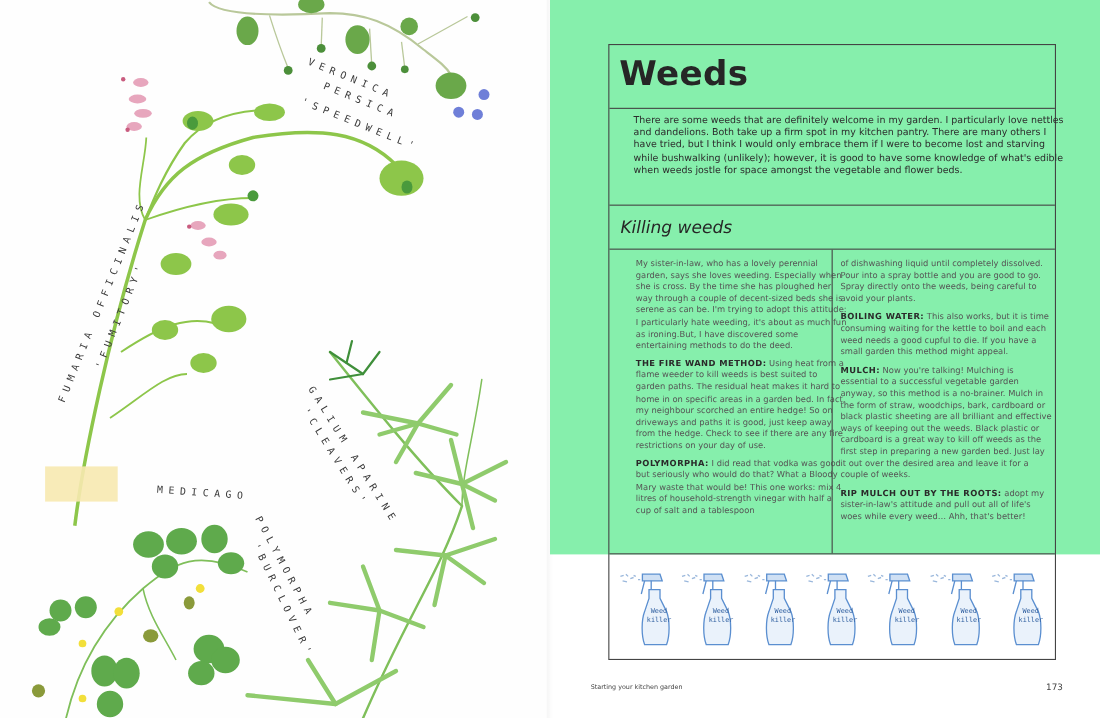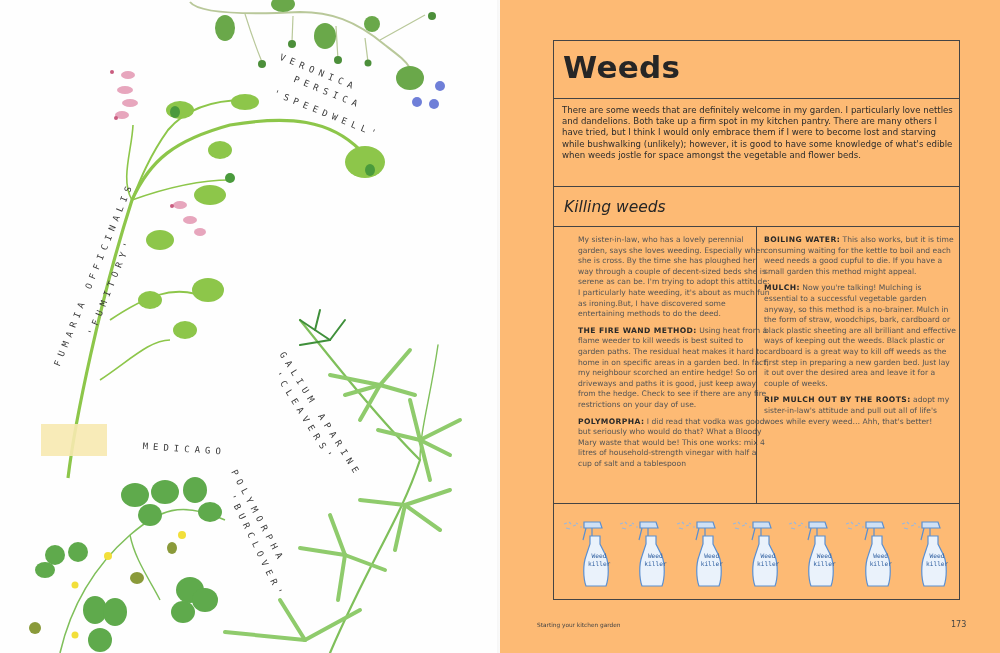--- a/index.html
+++ b/index.html
@@ -1,26 +1,26 @@
 <!DOCTYPE html>
 <html><head>
 <meta charset="utf-8">
 <style>
   html, body { margin:0; padding:0; }
   body { width:1000px; height:653px; background:#ffffff; position:relative; overflow:hidden; font-family:"DejaVu Sans", sans-serif; color:#2b2b2b; }
   .left-page { position:absolute; left:0; top:0; width:500px; height:653px; background:#fefefe; }
   .left-page svg { position:absolute; left:0; top:0; }
   .plant-label { position:absolute; font-family:"DejaVu Sans Mono", monospace; font-size:9px; letter-spacing:5px; color:#3a3a3a; white-space:nowrap; transform-origin:0 0; }
 
-  .right-page { position:absolute; left:500px; top:0; width:500px; height:653px; background:#fdba74; }
+  .right-page { position:absolute; left:500px; top:0; width:500px; height:504px; background:#86efac; }
   .box { position:absolute; left:53px; top:40px; width:407px; height:560px; border:1.6px solid #444; box-sizing:border-box; }
   .title-row { position:absolute; left:0; top:0; width:100%; height:58px; border-bottom:1.6px solid #444; box-sizing:border-box; }
   .title { position:absolute; left:9px; top:8px; font-family:"DejaVu Sans", sans-serif; font-weight:bold; font-size:31px; letter-spacing:0.3px; color:#262626; }
   .intro-row { position:absolute; left:0; top:58px; width:100%; height:88px; border-bottom:1.6px solid #444; box-sizing:border-box; }
-  .intro { position:absolute; left:8px; top:6px; width:395px; font-size:8.6px; line-height:11.2px; color:#2c2c2c; }
+  .intro { position:absolute; left:22px; top:6px; width:395px; font-size:8.6px; line-height:11.2px; color:#2c2c2c; }
   .sub-row { position:absolute; left:0; top:146px; width:100%; height:40px; border-bottom:1.6px solid #444; box-sizing:border-box;font-style:italic; }
   .subtitle { position:absolute; left:10px; top:11px; font-size:15.5px; color:#262626; }
   .cols-row { position:absolute; left:0; top:186px; width:100%; height:277px; border-bottom:1.6px solid #444; box-sizing:border-box; }
   .col { position:absolute; top:8px; font-size:7.6px; line-height:10.6px; color:#555; }
   .col-left { left:24px; width:192px; }
   .col-right { left:210px; width:192px; }
   .col-divider { position:absolute; left:202px; top:0; width:1.4px; height:100%; background:#444; }
   .col p { margin:0 0 6px 0; }
   .col .lead { font-weight:bold; color:#2a2a2a; letter-spacing:0.4px; }
   .bottles-row { position:absolute; left:0; top:463px; width:100%; height:95px; }
@@ -223,20 +223,21 @@
       <div class="subtitle">Killing weeds</div>
     </div>
     <div class="cols-row">
       <div class="col col-left">
         <p>My sister-in-law, who has a lovely perennial garden, says she loves weeding. Especially when she is cross. By the time she has ploughed her way through a couple of decent-sized beds she is serene as can be. I'm trying to adopt this attitude: I particularly hate weeding, it's about as much fun as ironing.But, I have discovered some entertaining methods to do the deed.</p>
         <p><span class="lead">THE FIRE WAND METHOD:</span><span> Using heat from a flame weeder to kill weeds is best suited to garden paths. The residual heat makes it hard to home in on specific areas in a garden bed. In fact, my neighbour scorched an entire hedge! So on driveways and paths it is good, just keep away from the hedge. Check to see if there are any fire restrictions on your day of use.</span></p>
         <p><span class="lead">POLYMORPHA:</span><span> I did read that vodka was good but seriously who would do that? What a Bloody Mary waste that would be! This one works: mix 4 litres of household-strength vinegar with half a cup of salt and a tablespoon</span></p>
       </div>
       <div class="col-divider"></div>
       <div class="col col-right">
+        <p>of dishwashing liquid until completely dissolved. Pour into a spray bottle and you are good to go. Spray directly onto the weeds, being careful to avoid your plants.</p>
         <p><span class="lead">BOILING WATER:</span><span> This also works, but it is time consuming waiting for the kettle to boil and each weed needs a good cupful to die. If you have a small garden this method might appeal.</span></p>
         <p><span class="lead">MULCH:</span><span> Now you're talking! Mulching is essential to a successful vegetable garden anyway, so this method is a no-brainer. Mulch in the form of straw, woodchips, bark, cardboard or black plastic sheeting are all brilliant and effective ways of keeping out the weeds. Black plastic or cardboard is a great way to kill off weeds as the first step in preparing a new garden bed. Just lay it out over the desired area and leave it for a couple of weeks.</span></p>
         <p><span class="lead">RIP MULCH OUT BY THE ROOTS:</span><span> adopt my sister-in-law's attitude and pull out all of life's woes while every weed… Ahh, that's better!</span></p>
       </div>
     </div>
     <div class="bottles-row">
       <div class="bottles">
 
         <div class="bottle">
           <svg width="52" height="80" viewBox="0 0 52 80">

